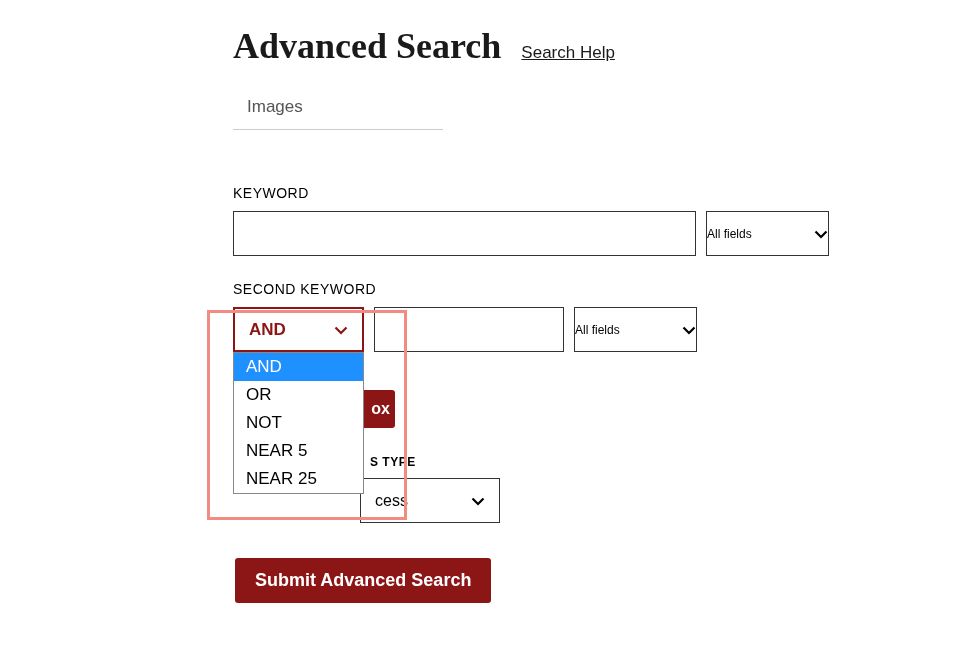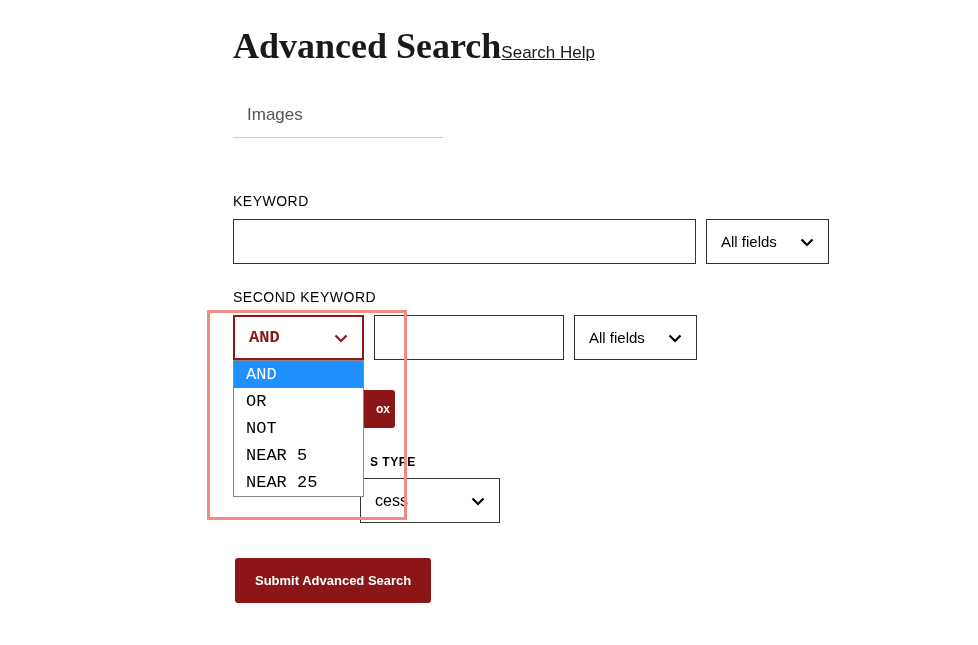--- a/index.html
+++ b/index.html
@@ -13,21 +13,22 @@
       width: 978px;
       height: 645px;
       position: relative;
     }
     .container {
       padding: 25px 0 0 233px;
     }
     .header-row {
       display: flex;
       align-items: baseline;
-      margin-bottom: 30px;
+      gap: 20px;
+      margin-bottom: 22px;
     }
     .page-title {
       font-family: Georgia, "Times New Roman", serif;
       font-size: 36px;
       font-weight: 600;
       color: #1a1a1a;
     }
     .help-link {
       font-size: 17px;
       color: #1a1a1a;
@@ -75,39 +76,38 @@
     .text-input.wide {
       width: 463px;
     }
     .select-box {
       border: 1px solid #333;
       height: 45px;
       background: #fff;
       display: flex;
       align-items: center;
       justify-content: space-between;
-      padding: 0 14px;
-      font-size: 15px;
+      padding: 0 0;
+      font-size: 12px;
       cursor: pointer;
       gap: 20px;
     }
     .select-box.fields {
       width: 123px;
     }
     .chevron {
       width: 14px;
       height: 8px;
     }
     .chevron svg {
       display: block;
     }
     .operator-wrap {
       position: relative;
       width: 131px;
-      font-family: Liberation Mono, monospace;
     }
     .operator-select {
       border: 2px solid #8c1515;
       height: 45px;
       background: #fff;
       display: flex;
       align-items: center;
       justify-content: space-between;
       padding: 0 14px;
       font-size: 17px;
@@ -146,21 +146,21 @@
       border: 1px solid #333;
       height: 45px;
       width: 190px;
       padding: 0 10px;
       font-size: 15px;
     }
     .btn-red {
       background: #8c1515;
       color: #fff;
       border: none;
-      font-size: 12px;
+      font-size: 16px;
       font-weight: 700;
       cursor: pointer;
       border-radius: 3px;
     }
     .btn-add-box {
       height: 38px;
       padding: 0 5px 0 0;
       width: 60px;
       position: absolute;
       left: 335px;
@@ -187,21 +187,21 @@
       justify-content: space-between;
       padding: 12px 14px;
       font-size: 16px;
       cursor: pointer;
       width: 140px;
     }
     .submit-btn {
       background: #8c1515;
       color: #fff;
       border: none;
-      font-size: 13px;
+      font-size: 18px;
       font-weight: 700;
       cursor: pointer;
       border-radius: 3px;
       height: 45px;
       padding: 0 20px;
       position: absolute;
       left: 235px;
       top: 558px;
     }
   </style>

